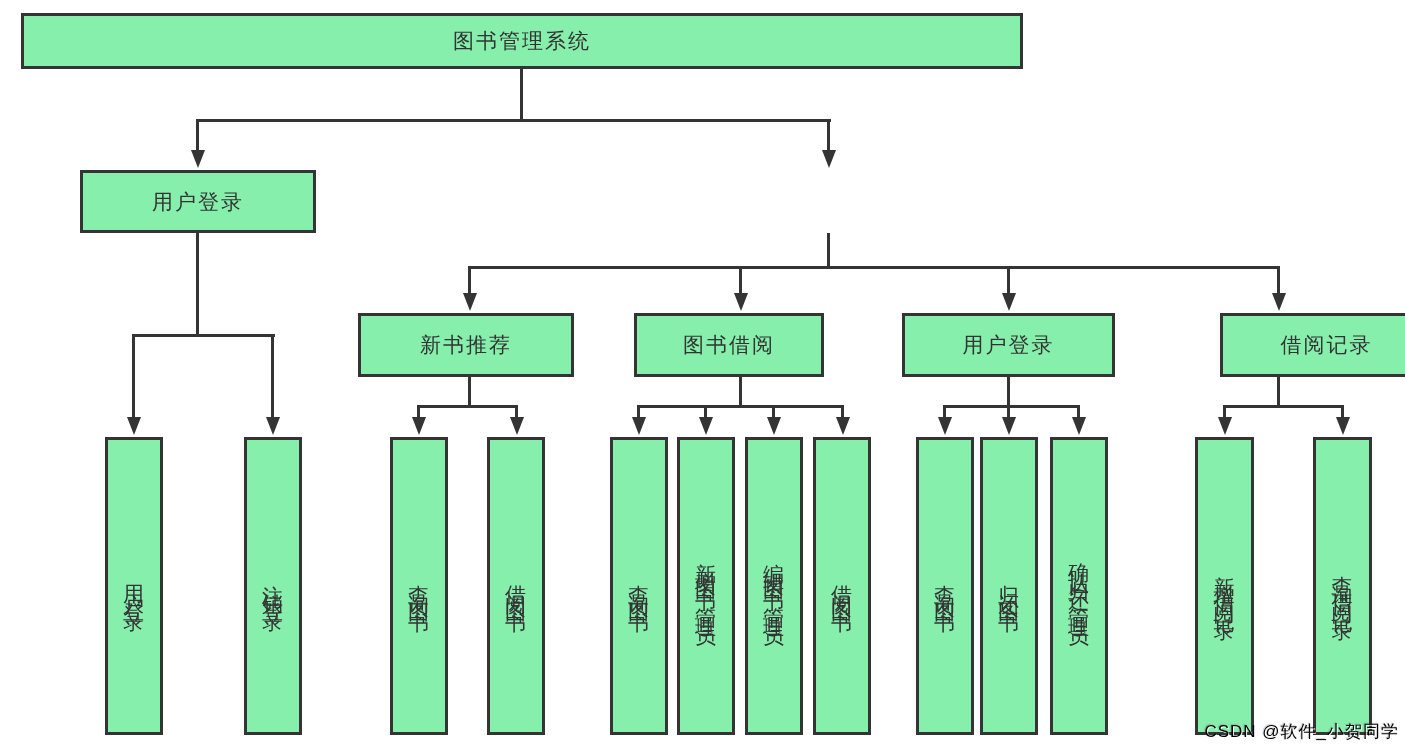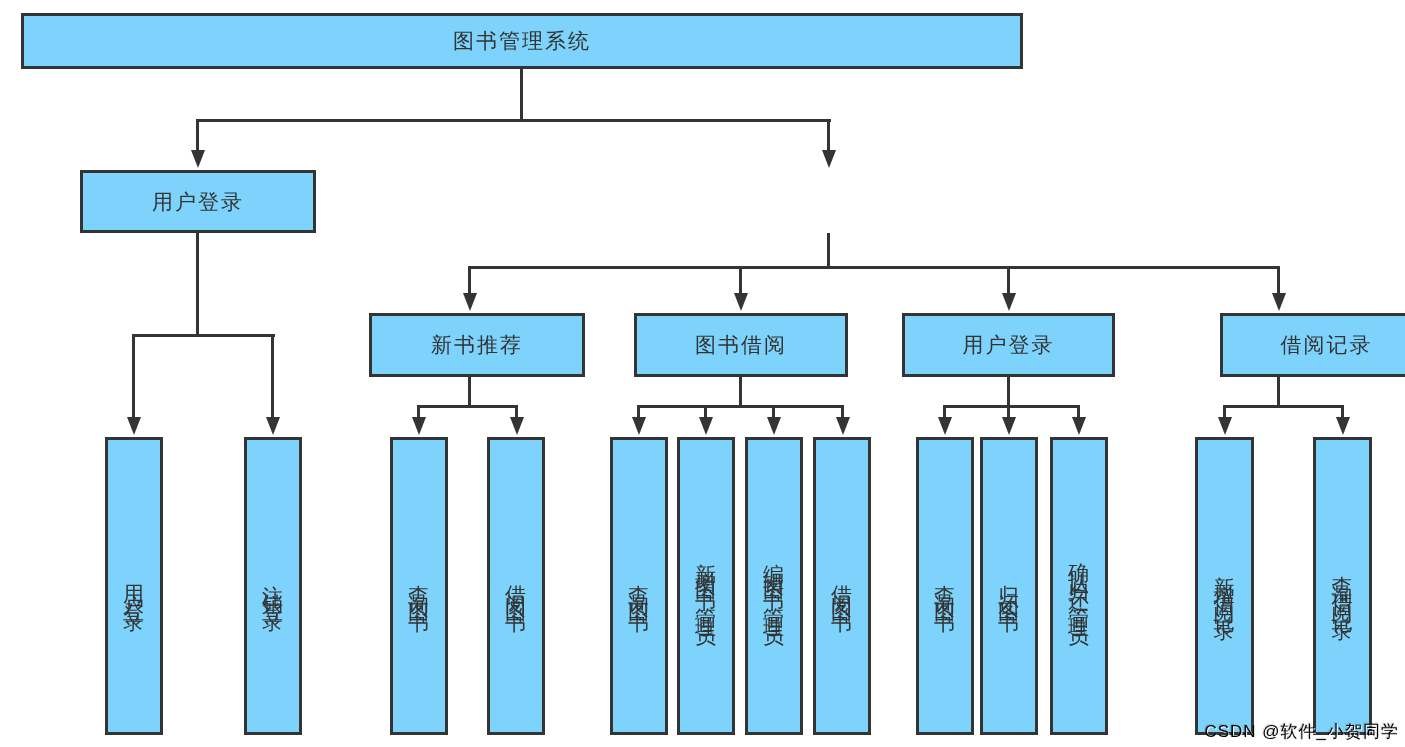--- a/index.html
+++ b/index.html
@@ -1,21 +1,21 @@
 <!DOCTYPE html>
 <html><head>
 <meta charset="utf-8">
 <style>
   html,body{margin:0;padding:0;background:#ffffff;}
   #stage{
     position:relative;width:1405px;height:747px;background:#ffffff;overflow:hidden;
     font-family:"Liberation Sans", sans-serif;color:#333333;
   }
   .box{
-    position:absolute;box-sizing:border-box;border:3px solid #343434;background:#7dd3fc;
+    position:absolute;box-sizing:border-box;border:3px solid #343434;background:#86efac;
     display:flex;align-items:center;justify-content:center;
   }
   .hlabel{font-size:21px;letter-spacing:2px;color:#333333;white-space:nowrap;}
   .vlabel{
     writing-mode:vertical-rl;text-orientation:mixed;
     font-size:21px;letter-spacing:9px;color:#333333;line-height:1;
   }
   .line{position:absolute;background:#343434;}
   .arrowhead{
     position:absolute;width:0;height:0;
@@ -34,24 +34,24 @@
 <div id="stage">
 
   <div class="box" style="left:21px;top:13px;width:1002px;height:56px;">
     <span class="hlabel">图书管理系统</span>
   </div>
 
   <div class="box" style="left:80px;top:170px;width:236px;height:63px;">
     <span class="hlabel">用户登录</span>
   </div>
 
-  <div class="box" style="left:369px;top:313px;width:216px;height:64px;">
+  <div class="box" style="left:358px;top:313px;width:216px;height:64px;">
     <span class="hlabel">新书推荐</span>
   </div>
-  <div class="box" style="left:634px;top:313px;width:214px;height:64px;">
+  <div class="box" style="left:634px;top:313px;width:190px;height:64px;">
     <span class="hlabel">图书借阅</span>
   </div>
   <div class="box" style="left:902px;top:313px;width:213px;height:64px;">
     <span class="hlabel">用户登录</span>
   </div>
   <div class="box" style="left:1220px;top:313px;width:213px;height:64px;">
     <span class="hlabel">借阅记录</span>
   </div>
 
   <div class="box" style="left:105px;top:437px;width:58px;height:298px;">

